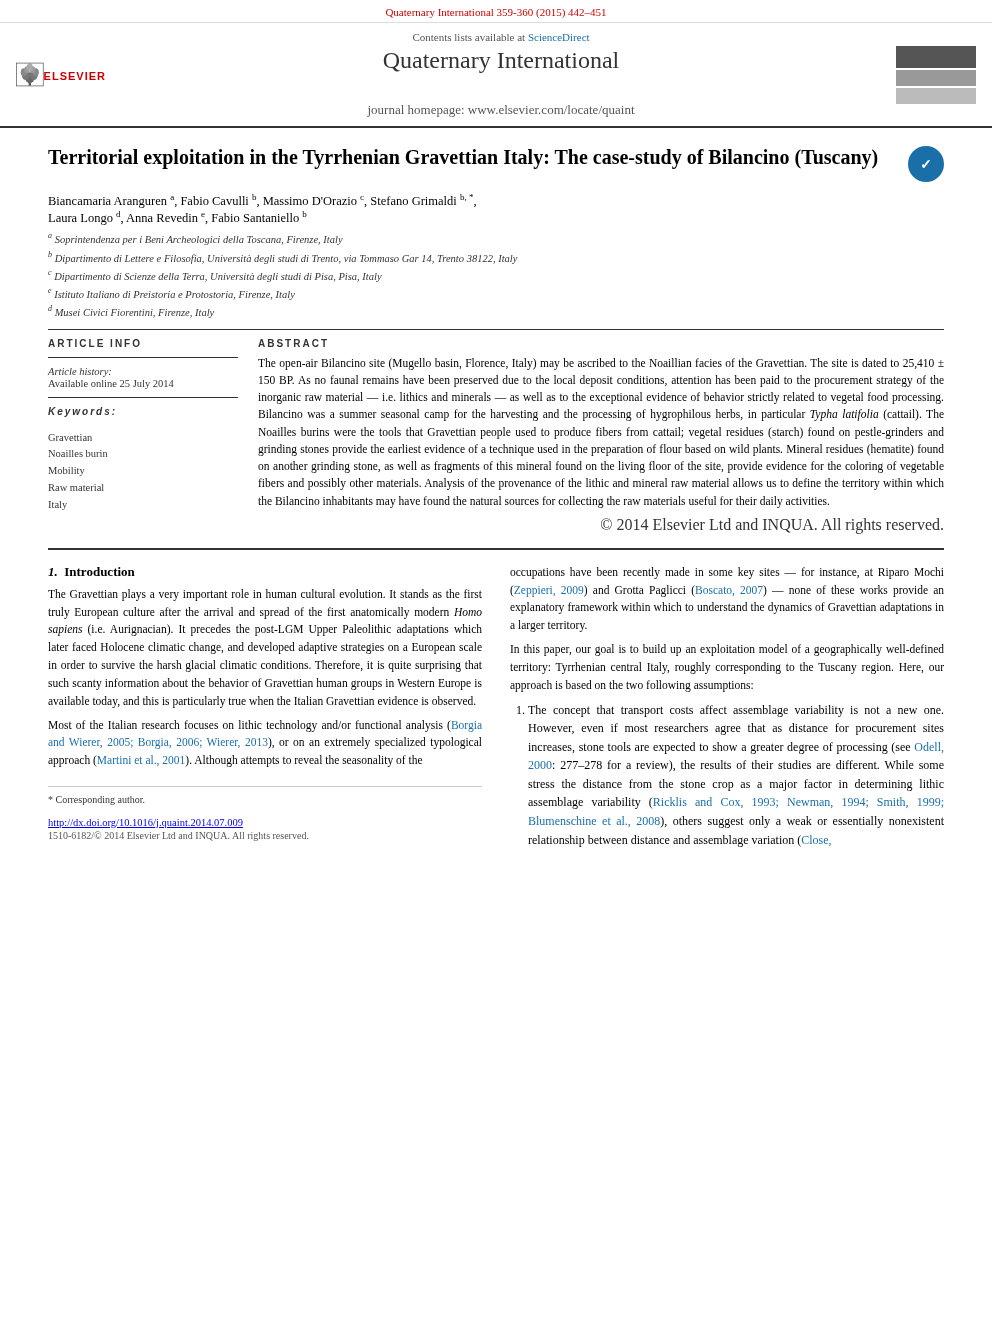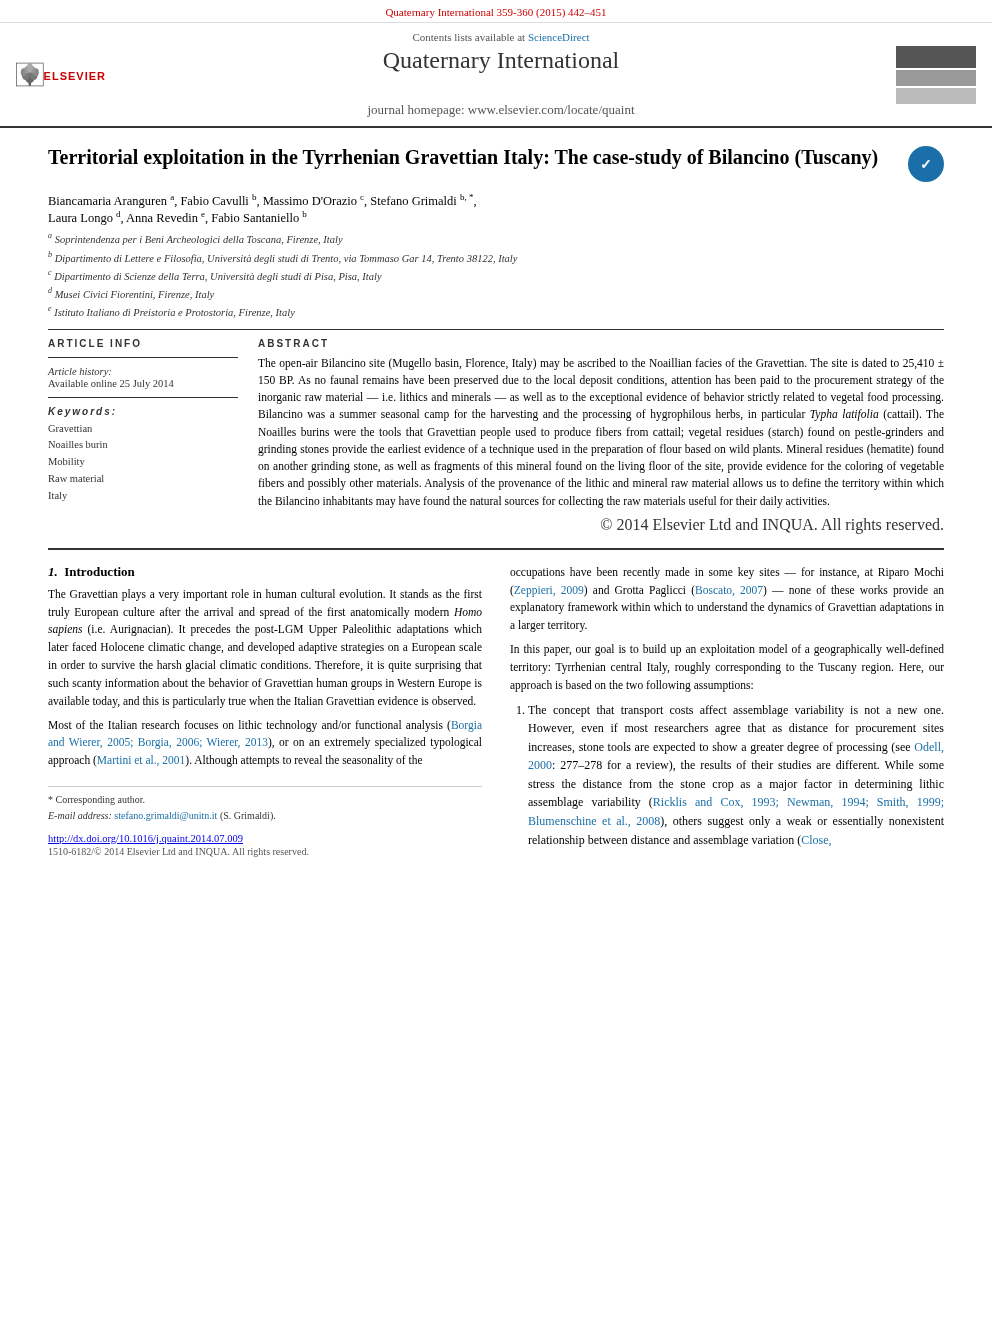--- a/index.html
+++ b/index.html
@@ -160,21 +160,21 @@
       font-size: 10.5px;
       color: #333;
       margin-bottom: 6px;
     }
     .keywords-heading {
       font-size: 10px;
       font-weight: bold;
       letter-spacing: 2px;
       font-family: Arial, sans-serif;
       color: #333;
-      margin-bottom: 4px;
+      margin-bottom: 13px;
       font-style: italic;
     }
     .keyword-item {
       font-size: 10.5px;
       color: #333;
       line-height: 1.6;
     }
     .abstract-col {
       flex: 1;
     }
@@ -323,22 +323,22 @@
 
   <div class="authors-line">
     <span>Biancamaria Aranguren <sup>a</sup>, Fabio Cavulli <sup>b</sup>, Massimo D'Orazio <sup>c</sup>, Stefano Grimaldi <sup>b, *</sup>,</span><br>
     <span>Laura Longo <sup>d</sup>, Anna Revedin <sup>e</sup>, Fabio Santaniello <sup>b</sup></span>
   </div>
 
   <div class="affiliations">
     <div><sup>a</sup> Soprintendenza per i Beni Archeologici della Toscana, Firenze, Italy</div>
     <div><sup>b</sup> Dipartimento di Lettere e Filosofia, Università degli studi di Trento, via Tommaso Gar 14, Trento 38122, Italy</div>
     <div><sup>c</sup> Dipartimento di Scienze della Terra, Università degli studi di Pisa, Pisa, Italy</div>
+    <div><sup>e</sup> Istituto Italiano di Preistoria e Protostoria, Firenze, Italy</div>
     <div><sup>d</sup> Musei Civici Fiorentini, Firenze, Italy</div>
-    <div><sup>e</sup> Istituto Italiano di Preistoria e Protostoria, Firenze, Italy</div>
   </div>
 
   <hr class="divider-line">
 
   <div class="two-col">
 
     <div class="article-info-col">
       <div class="article-info-heading">ARTICLE INFO</div>
       <hr class="divider-line">
       <div class="info-label">Article history:</div>
@@ -371,23 +371,20 @@
       </div>
       <div class="body-para">
         The Gravettian plays a very important role in human cultural evolution. It stands as the first truly European culture after the arrival and spread of the first anatomically modern <em>Homo sapiens</em> (i.e. Aurignacian). It precedes the post-LGM Upper Paleolithic adaptations which later faced Holocene climatic change, and developed adaptive strategies on a European scale in order to survive the harsh glacial climatic conditions. Therefore, it is quite surprising that such scanty information about the behavior of Gravettian human groups in Western Europe is available today, and this is particularly true when the Italian Gravettian evidence is observed.
       </div>
       <div class="body-para">
         Most of the Italian research focuses on lithic technology and/or functional analysis (<a href="#" class="inline-link">Borgia and Wierer, 2005; Borgia, 2006; Wierer, 2013</a>), or on an extremely specialized typological approach (<a href="#" class="inline-link">Martini et al., 2001</a>). Although attempts to reveal the seasonality of the
       </div>
 
       <div class="footnote-section">
         <div class="footnote-item">* Corresponding author.</div>
-        <div class="footnote-item">
-          <em>E-mail address:</em> <a href="#" class="inline-link">stefano.grimaldi@unitn.it</a> (S. Grimaldi).
-        </div>
       </div>
 
       <div class="bottom-links">
         <div class="doi-link">
           <a href="#">http://dx.doi.org/10.1016/j.quaint.2014.07.009</a>
         </div>
         <div class="issn-line">1510-6182/© 2014 Elsevier Ltd and INQUA. All rights reserved.</div>
       </div>
     </div>
 

